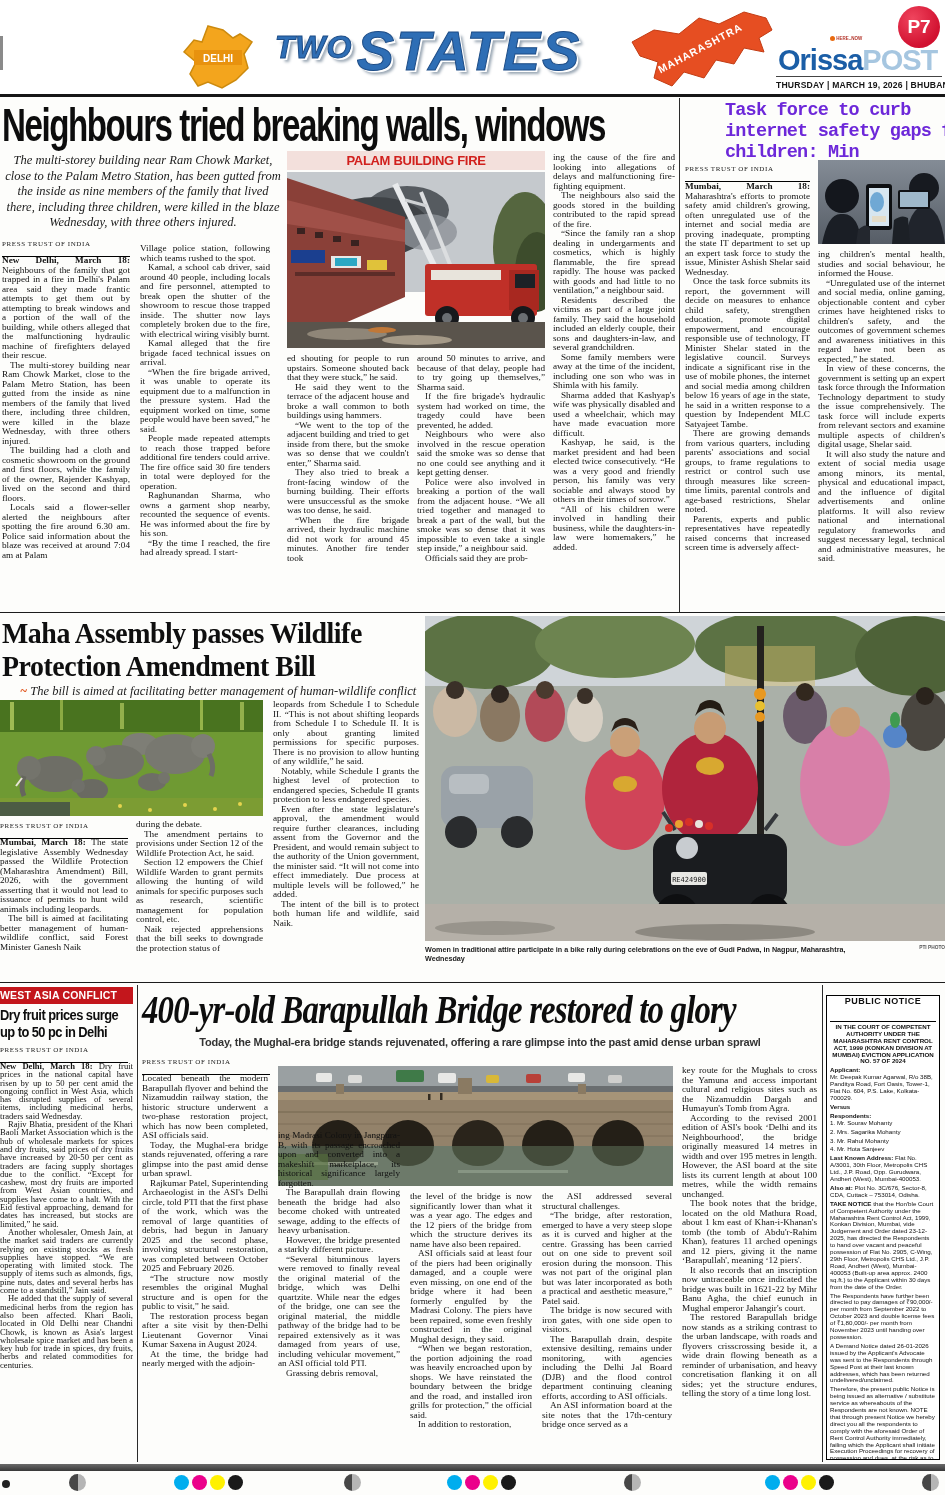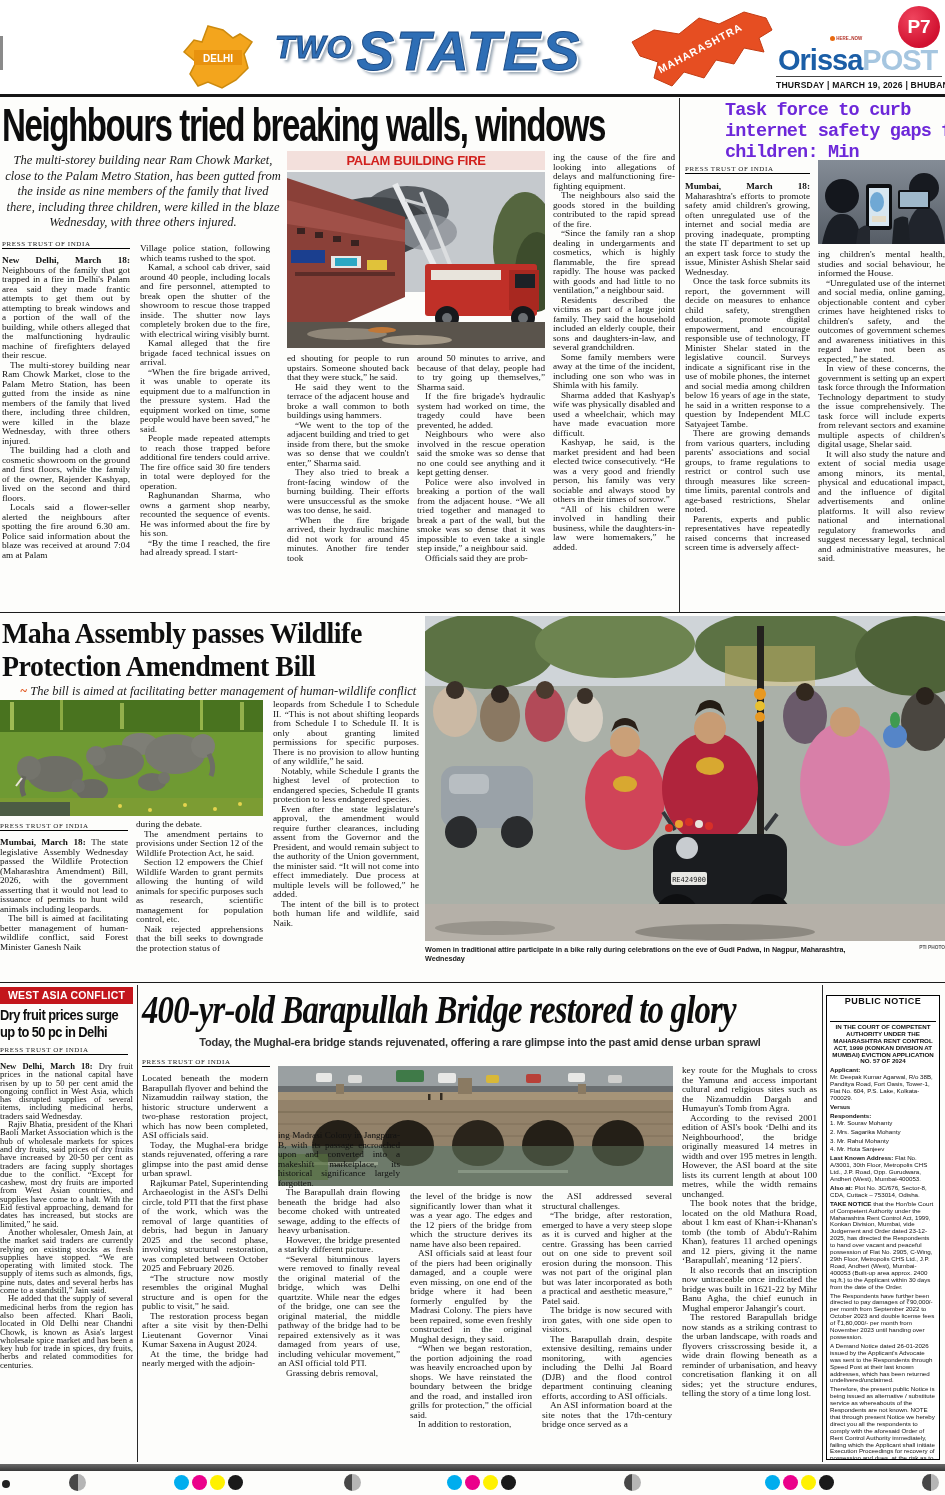--- a/index.html
+++ b/index.html
@@ -21,24 +21,24 @@
   .brand-line .b1{color:#1b5ea6;} .brand-line .b2{color:#a6c6e0;}
   .tagline{position:absolute;left:52px;top:30px;font-size:4.5px;font-weight:bold;color:#b3342a;}
   .tagline .dot{display:inline-block;width:5px;height:5px;border-radius:50%;background:#e86a10;vertical-align:-1px;}
   .dateline{position:absolute;left:-2px;top:70px;width:166px;border-top:1px solid #444;padding-top:3px;
       font-size:8.6px;font-weight:bold;letter-spacing:.2px;white-space:nowrap;color:#161616;}
   .foldmark{left:0;top:36px;width:3px;height:34px;background:#8a8a8a;}
   
   .bodytext{font-size:9.2px;line-height:9.5px;text-align:justify;overflow:hidden;}
   .bodytext p{margin:0;}
   .bodytext p + p{text-indent:8px;}
-  .byline{font-size:7px;letter-spacing:.6px;border-bottom:1.5px solid #000;padding-bottom:0;
+  .byline{font-size:7px;letter-spacing:.6px;border-bottom:1.5px solid #000;padding-bottom:8px;
       font-family:"Liberation Serif",serif;color:#222;}
   .kicker{background:#c3161c;color:#fff;font-family:"Liberation Sans",sans-serif;font-weight:bold;
-      font-size:10.5px;text-align:center;line-height:17px;letter-spacing:.2px;}
+      font-size:10.5px;line-height:17px;letter-spacing:.2px;}
   .photo{display:block;}
   .caption{font-family:"Liberation Sans",sans-serif;font-weight:bold;font-size:7.2px;color:#1c1c1c;}
   .credit{font-family:"Liberation Sans",sans-serif;font-size:4.8px;color:#555;font-weight:bold;}
   
   .fire-headline{left:2px;top:98px;width:676px;font-family:"Liberation Sans",sans-serif;font-weight:bold;
       font-size:46px;letter-spacing:-2px;white-space:nowrap;transform:scaleX(.72);transform-origin:left;color:#0d0d0d;}
   .fire-deck{left:2px;top:153px;width:282px;font-style:italic;font-size:12.5px;line-height:15.5px;text-align:center;color:#1a1a1a;}
   .palam-label{left:287px;top:151px;width:258px;height:19px;background:#f3e0dc;color:#d1201d;
       font-family:"Liberation Sans",sans-serif;font-weight:bold;font-size:13px;text-align:center;line-height:19px;letter-spacing:-.3px;}
   

